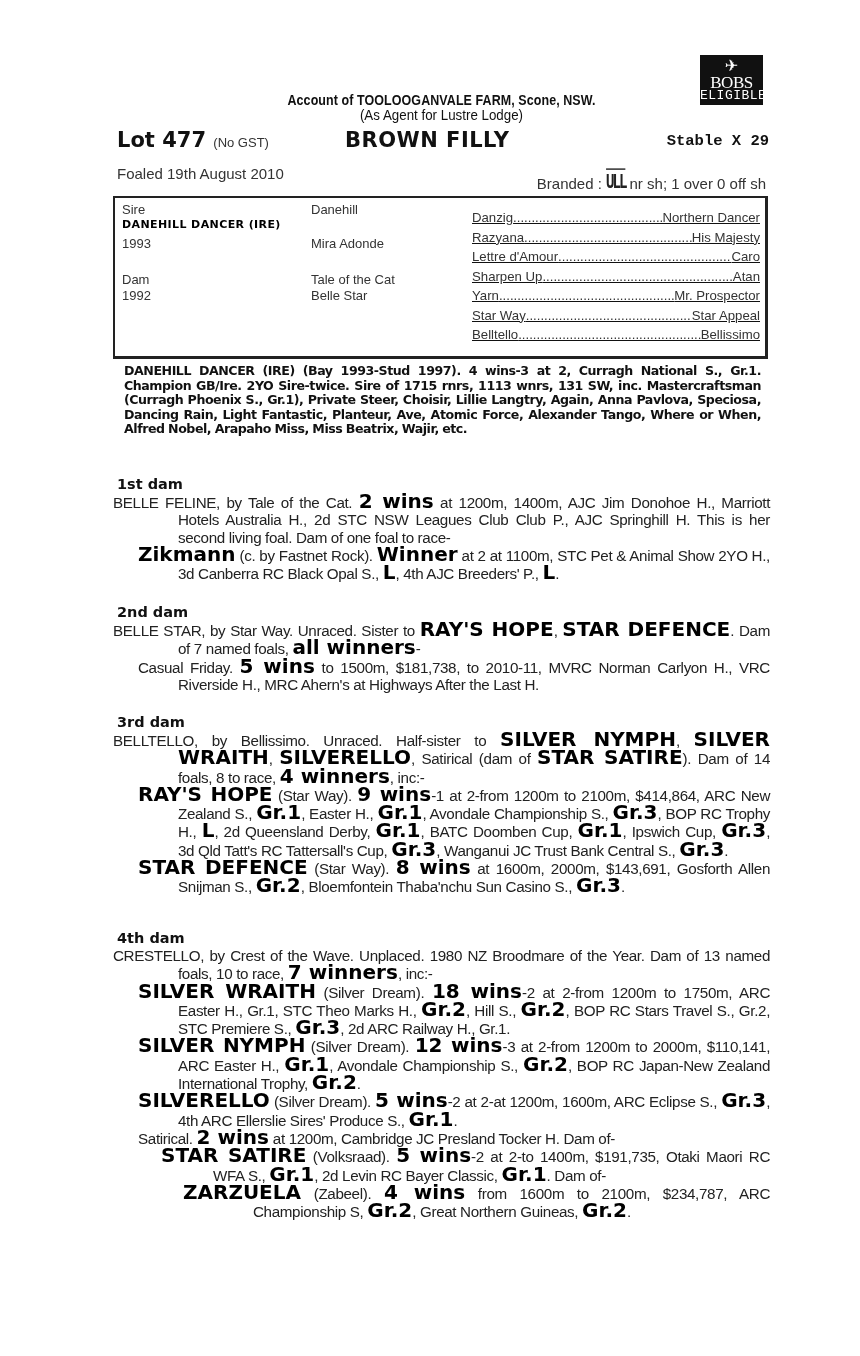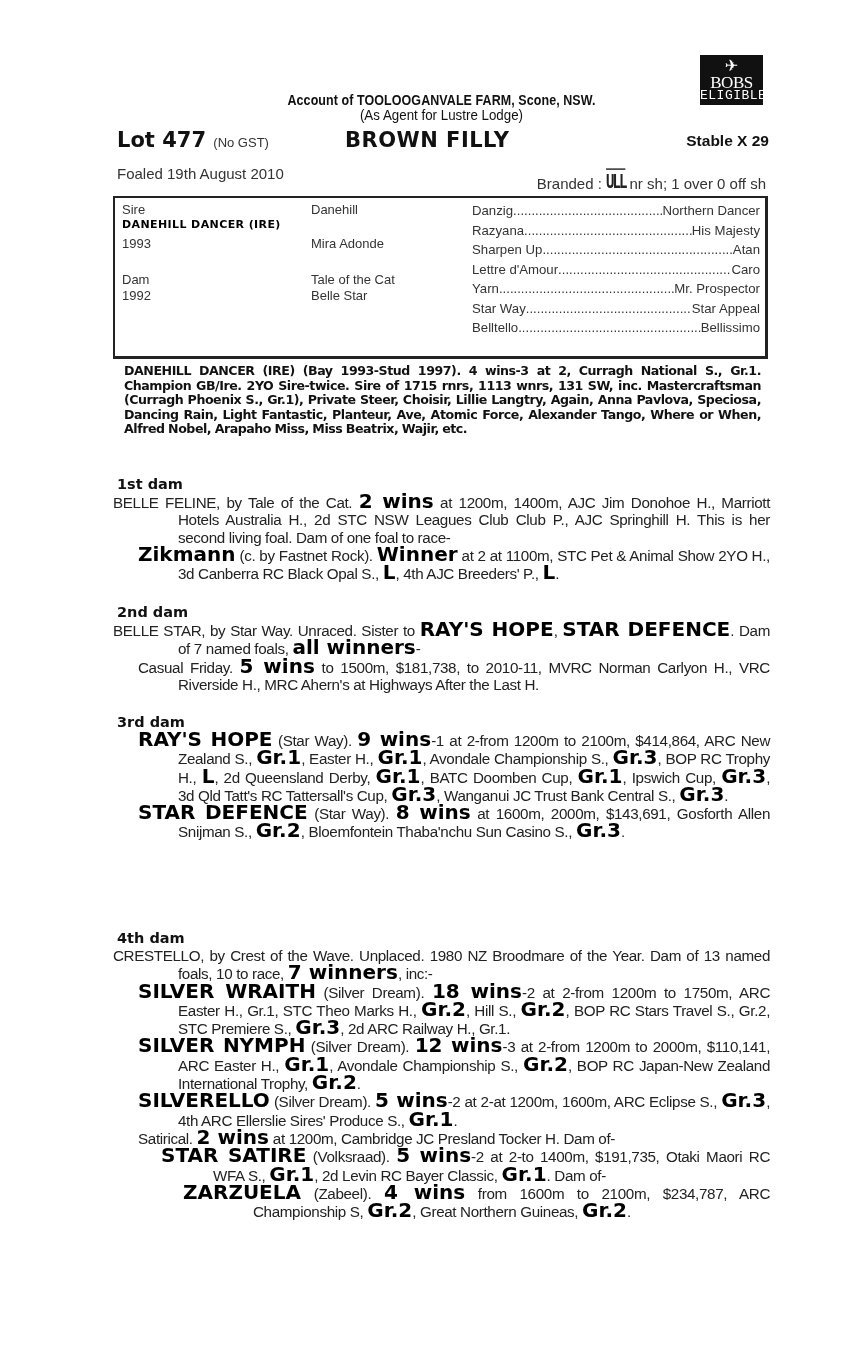--- a/index.html
+++ b/index.html
@@ -8,32 +8,32 @@
   .logo { position:absolute; left:700px; top:55px; width:63px; height:50px; background:#111; color:#fff; text-align:center; }
   .logo .horse { font-size:16px; line-height:18px; margin-top:2px; }
   .logo .bobs { font-family:"Liberation Serif", serif; font-size:17px; line-height:16px; letter-spacing:-0.5px; }
   .logo .elig { font-family:Liberation Mono, monospace; font-size:13px; letter-spacing:0.5px; line-height:10px; }
   .account { position:absolute; left:0; width:657px; top:92px; text-align:center; font-family:"Liberation Sans", sans-serif; font-weight:bold; font-size:14.5px; transform:scaleX(0.86); transform-origin:center; letter-spacing:0.1px; }
   .agent { position:absolute; left:0; width:657px; top:107px; text-align:center; font-size:14.5px; transform:scaleX(0.92); }
   .lotline { position:absolute; top:128px; left:4px; width:652px; height:28px; }
   .lot { position:absolute; left:0; top:0; font-family:"DejaVu Sans", sans-serif; font-weight:bold; font-size:21px; }
   .lot .gst { font-family:"Liberation Sans", sans-serif; font-weight:normal; font-size:13px; color:#333; }
   .sex { position:absolute; left:228px; top:0; font-family:"DejaVu Sans", sans-serif; font-weight:bold; font-size:21px; letter-spacing:0.5px; }
-  .stable { position:absolute; right:0; top:4px; font-family:Liberation Sans, sans-serif; font-weight:bold; font-size:15.5px; }
+  .stable { position:absolute; right:0; top:4px; font-family:Liberation Mono, monospace; font-weight:bold; font-size:15.5px; }
   .foaled { position:absolute; top:165px; left:4px; font-size:15px; color:#333; }
   .branded { position:absolute; top:163px; right:4px; font-size:15px; color:#333;margin-top:10px; }
   .brand-glyph { font-family:"DejaVu Sans Mono", monospace; font-size:14px; font-weight:bold; display:inline-block; transform:scaleY(1.4); letter-spacing:-2px; text-decoration:overline; vertical-align:3px; color:#222; }
   .pedbox { position:absolute; top:196px; left:0; width:650px; height:158px; border:2px solid #222; border-right-width:3px; border-bottom-width:3px; }
   .ped-left { position:absolute; left:7px; top:4px; width:340px; }
   .ped-row { height:16px; font-size:13px; color:#333; position:relative; }
   .ped-row .c1 { position:absolute; left:0; }
   .ped-row .c2 { position:absolute; left:189px; }
   .ped-big { font-family:"DejaVu Sans", sans-serif; font-weight:bold; font-size:11px; color:#000; height:18px; letter-spacing:0.4px; }
   .ped-gap { height:16px; }
-  .ped-right { position:absolute; left:357px; top:4px; width:288px; }
+  .ped-right { position:absolute; left:357px; top:11px; width:288px;text-decoration:underline; }
   .gp { height:19.5px; display:flex; font-size:13.2px; color:#333; line-height:17px; }
   .gp .a { white-space:nowrap; }
   .gp .dots { flex:1; overflow:hidden; white-space:nowrap; letter-spacing:0; }
   .gp .dots::before { content:"................................................................................................"; }
   .gp .b { white-space:nowrap; }
   .sire-para { position:absolute; top:364px; left:11px; width:637px; font-family:"DejaVu Sans", sans-serif; font-weight:bold; font-size:12.6px; line-height:14.5px; text-align:justify; letter-spacing:-0.45px; word-spacing:-0.5px; }
   .section { position:absolute; left:0; width:657px; }
   .sh { font-family:"DejaVu Sans", sans-serif; font-weight:bold; font-size:14.5px; height:17px; line-height:17px; padding-left:4px; }
   .p { font-size:15.2px; line-height:17.3px; text-align:justify; color:#222; letter-spacing:-0.35px; }
   .p b, .p .bb { font-family:"DejaVu Sans", sans-serif; font-weight:bold; color:#000; font-size:20px; letter-spacing:0; }
@@ -94,28 +94,28 @@
           <span class="a">Danzig</span>
           <span class="dots"></span>
           <span class="b">Northern Dancer</span>
         </div>
       <div class="gp">
           <span class="a">Razyana</span>
           <span class="dots"></span>
           <span class="b">His Majesty</span>
         </div>
       <div class="gp">
+          <span class="a">Lettre d'Amour</span>
+          <span class="dots"></span>
+          <span class="b">Caro</span>
+        </div>
+      <div class="gp">
           <span class="a">Sharpen Up</span>
           <span class="dots"></span>
           <span class="b">Atan</span>
-        </div>
-      <div class="gp">
-          <span class="a">Lettre d'Amour</span>
-          <span class="dots"></span>
-          <span class="b">Caro</span>
         </div>
       <div class="gp">
           <span class="a">Yarn</span>
           <span class="dots"></span>
           <span class="b">Mr. Prospector</span>
         </div>
       <div class="gp">
           <span class="a">Star Way</span>
           <span class="dots"></span>
           <span class="b">Star Appeal</span>
@@ -137,20 +137,21 @@
   </div>
 
   <div class="section" style="top:604px">
     <div class="sh">2nd dam</div>
     <div class="p lvl0">BELLE STAR, by Star Way. Unraced. Sister to <span class="bb">RAY'S HOPE</span>, <span class="bb">STAR DEFENCE</span>. Dam of 7 named foals, <span class="bb">all winners</span>-</div>
     <div class="p lvl1">Casual Friday. <span class="bb">5 wins</span> to 1500m, $181,738, to 2010-11, MVRC Norman Carlyon H., VRC Riverside H., MRC Ahern's at Highways After the Last H.</div>
   </div>
 
   <div class="section" style="top:714px">
     <div class="sh">3rd dam</div>
+    <div class="p lvl0">BELLTELLO, by Bellissimo. Unraced. Half-sister to <span class="bb">SILVER NYMPH</span>, <span class="bb">SILVER WRAITH</span>, <span class="bb">SILVERELLO</span>, Satirical (dam of <span class="bb">STAR SATIRE</span>). Dam of 14 foals, 8 to race, <span class="bb">4 winners</span>, inc:-</div>
     <div class="p lvl1"><span class="bb">RAY'S HOPE</span> (Star Way). <span class="bb">9 wins</span>-1 at 2-from 1200m to 2100m, $414,864, ARC New Zealand S., <span class="bb">Gr.1</span>, Easter H., <span class="bb">Gr.1</span>, Avondale Championship S., <span class="bb">Gr.3</span>, BOP RC Trophy H., <span class="bb">L</span>, 2d Queensland Derby, <span class="bb">Gr.1</span>, BATC Doomben Cup, <span class="bb">Gr.1</span>, Ipswich Cup, <span class="bb">Gr.3</span>, 3d Qld Tatt's RC Tattersall's Cup, <span class="bb">Gr.3</span>, Wanganui JC Trust Bank Central S., <span class="bb">Gr.3</span>.</div>
     <div class="p lvl1"><span class="bb">STAR DEFENCE</span> (Star Way). <span class="bb">8 wins</span> at 1600m, 2000m, $143,691, Gosforth Allen Snijman S., <span class="bb">Gr.2</span>, Bloemfontein Thaba'nchu Sun Casino S., <span class="bb">Gr.3</span>.</div>
   </div>
 
   <div class="section" style="top:930px">
     <div class="sh">4th dam</div>
     <div class="p lvl0">CRESTELLO, by Crest of the Wave. Unplaced. 1980 NZ Broodmare of the Year. Dam of 13 named foals, 10 to race, <span class="bb">7 winners</span>, inc:-</div>
     <div class="p lvl1"><span class="bb">SILVER WRAITH</span> (Silver Dream). <span class="bb">18 wins</span>-2 at 2-from 1200m to 1750m, ARC Easter H., Gr.1, STC Theo Marks H., <span class="bb">Gr.2</span>, Hill S., <span class="bb">Gr.2</span>, BOP RC Stars Travel S., Gr.2, STC Premiere S., <span class="bb">Gr.3</span>, 2d ARC Railway H., Gr.1.</div>
     <div class="p lvl1"><span class="bb">SILVER NYMPH</span> (Silver Dream). <span class="bb">12 wins</span>-3 at 2-from 1200m to 2000m, $110,141, ARC Easter H., <span class="bb">Gr.1</span>, Avondale Championship S., <span class="bb">Gr.2</span>, BOP RC Japan-New Zealand International Trophy, <span class="bb">Gr.2</span>.</div>
     <div class="p lvl1"><span class="bb">SILVERELLO</span> (Silver Dream). <span class="bb">5 wins</span>-2 at 2-at 1200m, 1600m, ARC Eclipse S., <span class="bb">Gr.3</span>, 4th ARC Ellerslie Sires' Produce S., <span class="bb">Gr.1</span>.</div>

